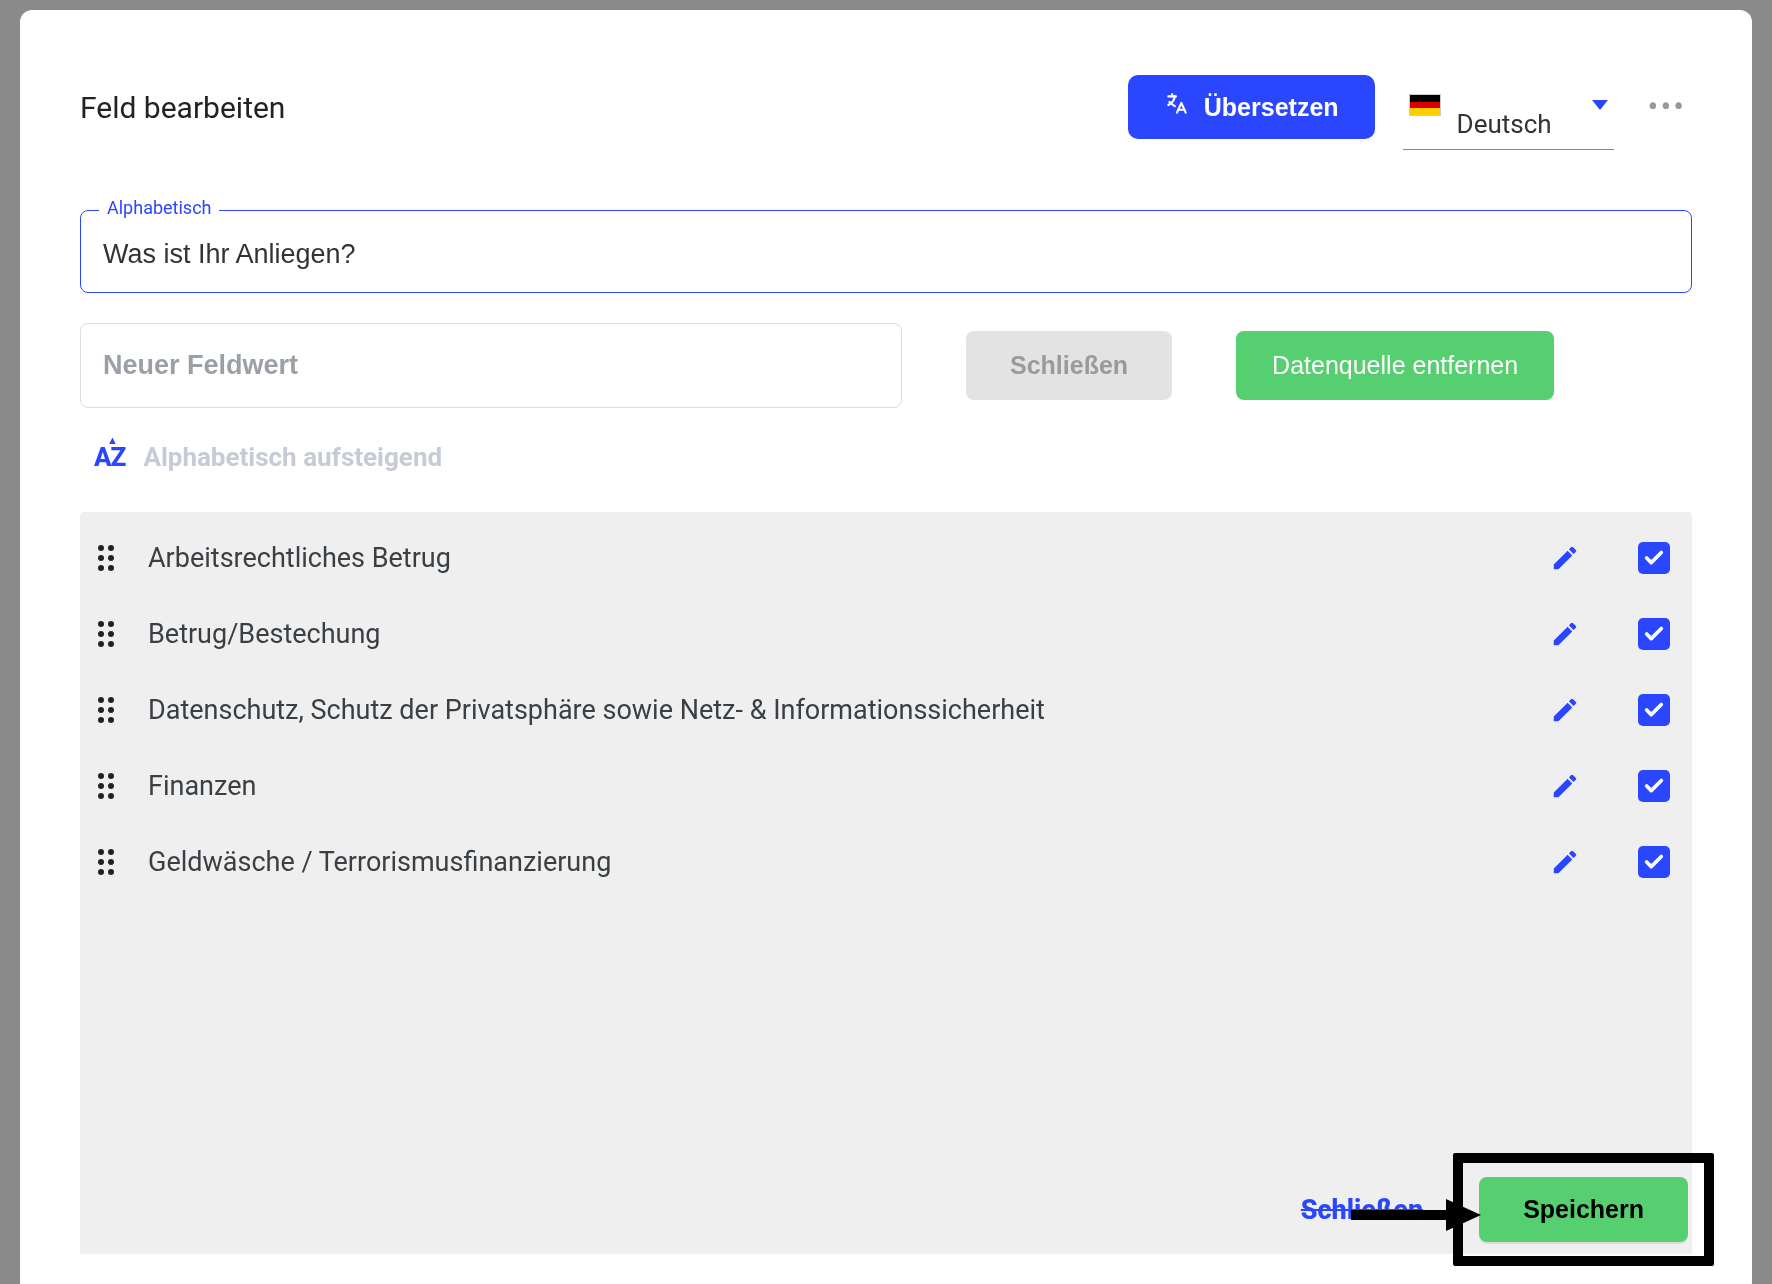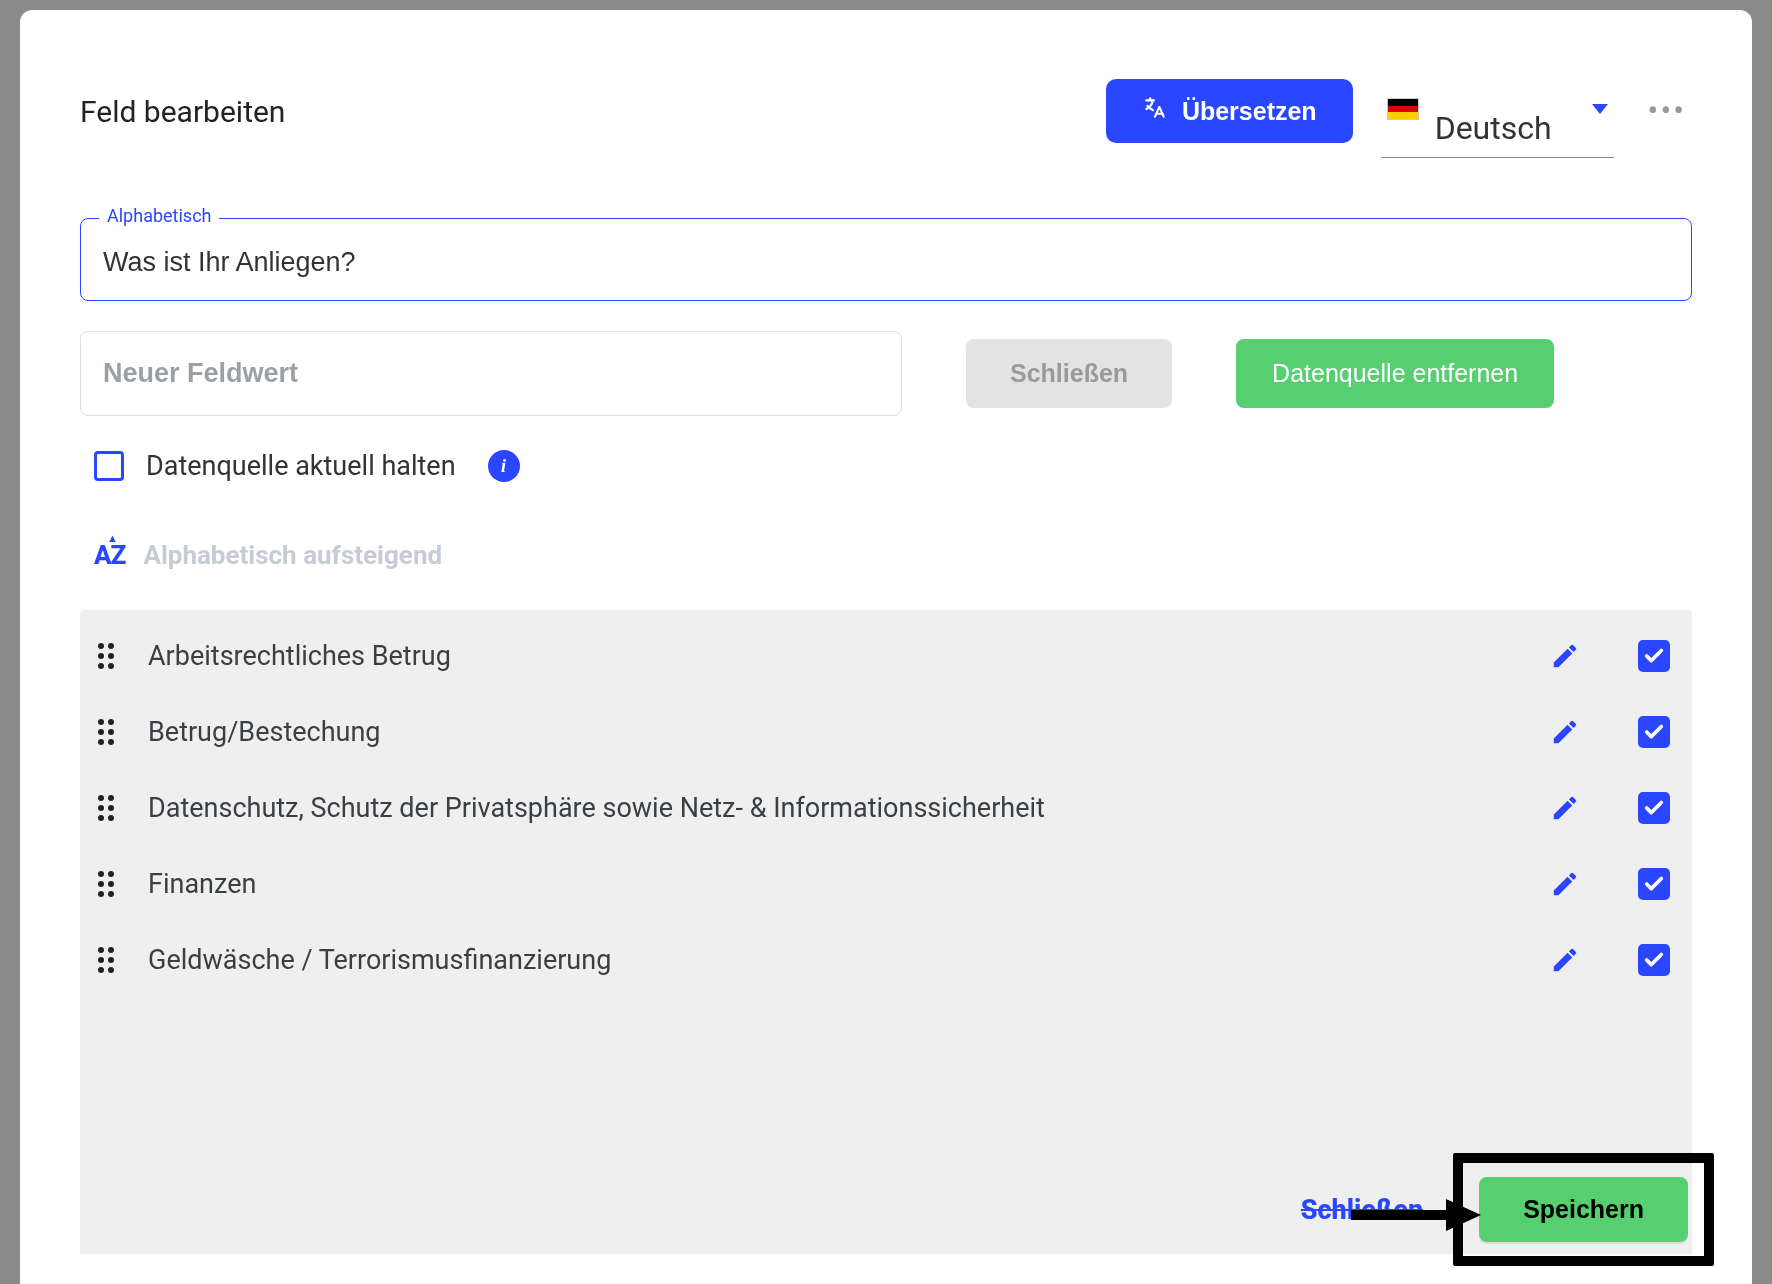--- a/index.html
+++ b/index.html
@@ -60,21 +60,21 @@
     border-bottom: 1px solid #888;
     padding: 6px 6px 10px 6px;
     cursor: pointer;
   }
   .flag-de {
     width: 32px; height: 22px;
     display: inline-block;
     background: linear-gradient(to bottom, #000 0 33.3%, #dd0000 33.3% 66.6%, #ffce00 66.6% 100%);
     border: 1px solid #ccc;
   }
-  .lang-label { font-size: 32px; color: #333; margin-right: 24px; margin-top: 39px; }
+  .lang-label { font-size: 26px; color: #333; margin-right: 24px; margin-top: 39px; }
   .dropdown-caret {
     width: 0; height: 0;
     border-left: 8px solid transparent;
     border-right: 8px solid transparent;
     border-top: 10px solid #2a47ff;
   }
   .more-btn {
     color: #999;
     font-size: 32px;
     letter-spacing: 2px;
@@ -287,25 +287,20 @@
   </div>
 
   <div class="row2">
     <div class="new-value-wrap">
       <input class="new-value-input" placeholder="Neuer Feldwert" style="">
     </div>
     <button class="btn-add">Schließen</button>
     <button class="btn-remove-ds">Datenquelle entfernen</button>
   </div>
 
-  <div class="keep-row">
-    <span class="chk-empty"></span>
-    <span class="keep-label">Datenquelle aktuell halten</span>
-    <span class="info-badge">i</span>
-  </div>
 
   <div class="sort-row">
     <span class="az-icon">A<span class="az-arrow">▲</span>Z</span>
     <span class="sort-label">Alphabetisch aufsteigend</span>
   </div>
 
   <div class="list">
 
     <div class="list-row">
       <span class="drag-handle">

